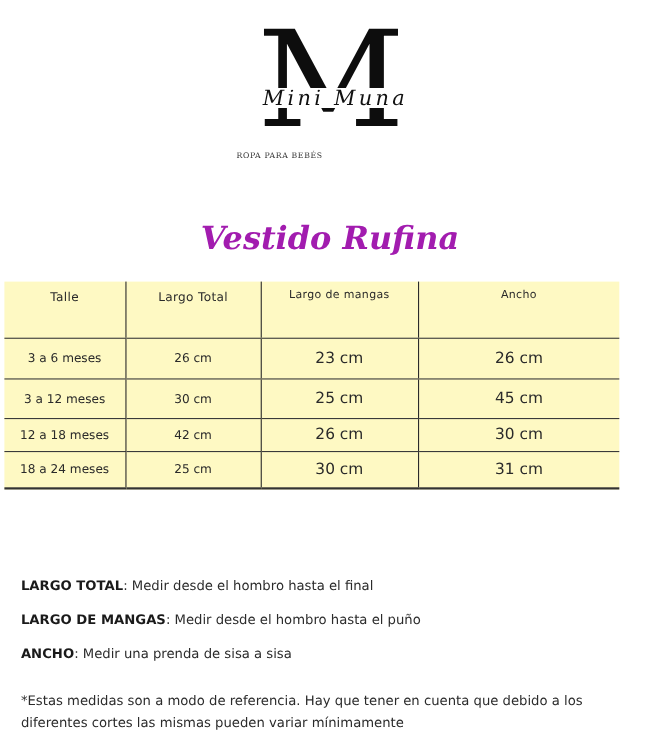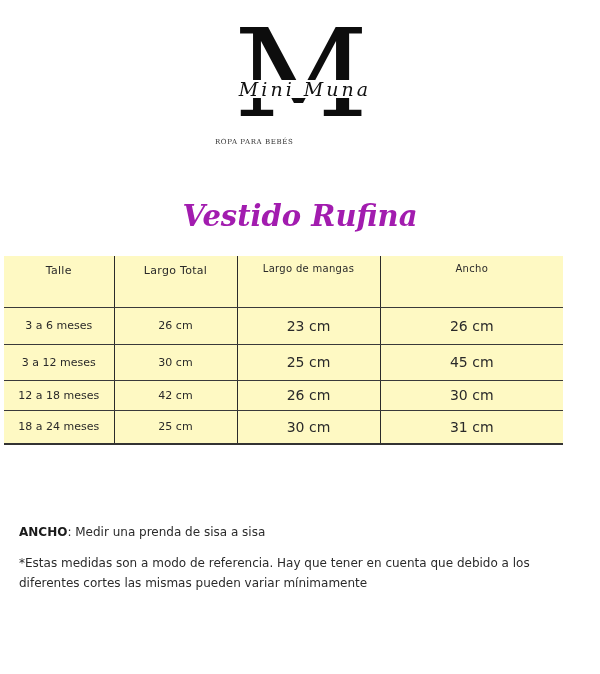--- a/index.html
+++ b/index.html
@@ -132,21 +132,21 @@
       font-size: 12px;
       color: #2b2b2b;
     }
     .note-line {
       height: 31px;
       line-height: 20px;
       white-space: nowrap;
     }
     .note-term { font-weight: bold; color: #1a1a1a; }
     .disclaimer {
-      margin-top: 0;
+      margin-top: 12px;
       line-height: 20px;
       font-size: 12px;
       color: #2b2b2b;
     }
   </style>
 </head>
 <body>
 
 <div class="logo">
   <div class="logo-m">M</div>
@@ -194,16 +194,22 @@
       <td>18 a 24 meses</td>
       <td>25 cm</td>
       <td class="small">30 cm</td>
       <td class="small">31 cm</td>
     </tr>
   </tbody>
 </table>
 
 <div class="notes">
   <div class="note-line">
+    <span class="note-term">LARGO TOTAL</span><span>: Medir desde el hombro hasta el final</span>
+  </div>
+  <div class="note-line">
+    <span class="note-term">LARGO DE MANGAS</span><span>: Medir desde el hombro hasta el puño</span>
+  </div>
+  <div class="note-line">
     <span class="note-term">ANCHO</span><span>: Medir una prenda de sisa a sisa</span>
   </div>
   <p class="disclaimer">*Estas medidas son a modo de referencia. Hay que tener en cuenta que debido a los diferentes cortes las mismas pueden variar mínimamente</p>
 </div>
 
 </body></html>

